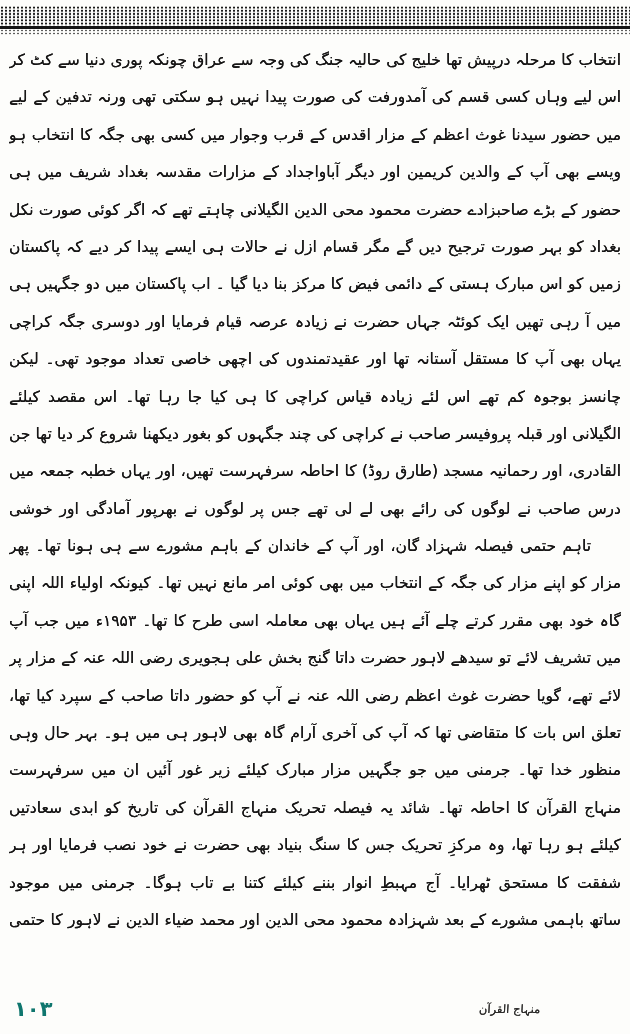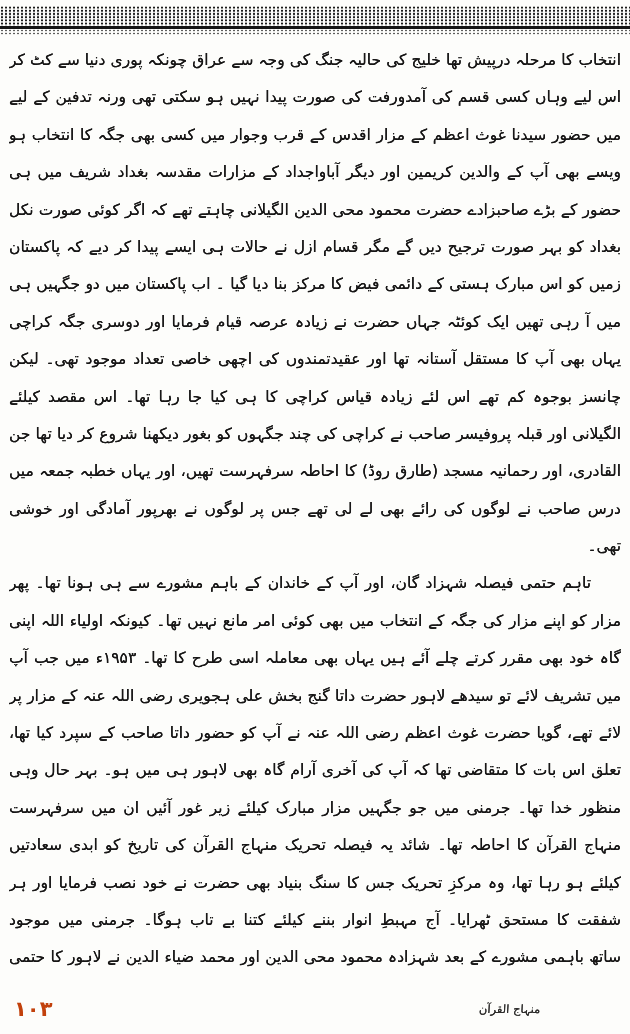--- a/index.html
+++ b/index.html
@@ -48,21 +48,21 @@
     text-shadow: 0 0 .45px currentColor; 
   }
   .line.short { text-align-last: right; }
   .line.indent { padding-right: 30px; }
   
   .page-number {
     position: absolute; left: 14px; top: 997px;
     direction: ltr;
     font-size: 21px; font-weight: bold;
     letter-spacing: 1px;
-    color: #c2410c;
+    color: #0f766e;
   }
   .publisher-mark {
     position: absolute; left: 479px; top: 1002px;
     font-size: 11.5px; color: #2e2d2c;
     text-shadow: 0 0 .4px currentColor;
     transform: skewX(-3deg);
     white-space: nowrap;
   }
 </style>
 </head>
@@ -83,21 +83,20 @@
     <div class="line">ویسے بھی آپ کے والدین کریمین اور دیگر آباواجداد کے مزارات مقدسہ بغداد شریف میں ہی ہیں۔</div>
     <div class="line">حضور کے بڑے صاحبزادے حضرت محمود محی الدین الگیلانی چاہتے تھے کہ اگر کوئی صورت نکل آئے تو وہ</div>
     <div class="line">بغداد کو بہر صورت ترجیح دیں گے مگر قسام ازل نے حالات ہی ایسے پیدا کر دیے کہ پاکستان کی سر</div>
     <div class="line">زمیں کو اس مبارک ہستی کے دائمی فیض کا مرکز بنا دیا گیا ۔ اب پاکستان میں دو جگہیں ہی لامحالہ ذہن</div>
     <div class="line">میں آ رہی تھیں ایک کوئٹہ جہاں حضرت نے زیادہ عرصہ قیام فرمایا اور دوسری جگہ کراچی تھی کیونکہ</div>
     <div class="line">یہاں بھی آپ کا مستقل آستانہ تھا اور عقیدتمندوں کی اچھی خاصی تعداد موجود تھی۔ لیکن کوئٹہ کے</div>
     <div class="line">چانسز بوجوہ کم تھے اس لئے زیادہ قیاس کراچی کا ہی کیا جا رہا تھا۔ اس مقصد کیلئے شہزادہ عبدالقادر</div>
     <div class="line">الگیلانی اور قبلہ پروفیسر صاحب نے کراچی کی چند جگہوں کو بغور دیکھنا شروع کر دیا تھا جن میں مرکز</div>
     <div class="line">القادری، اور رحمانیہ مسجد (طارق روڈ) کا احاطہ سرفہرست تھیں، اور یہاں خطبہ جمعہ میں مولانا اصغر</div>
     <div class="line">درس صاحب نے لوگوں کی رائے بھی لے لی تھے جس پر لوگوں نے بھرپور آمادگی اور خوشی ظاہر کردی</div>
-    <div class="line short">تھی۔</div>
     <div class="line indent">تاہم حتمی فیصلہ شہزاد گان، اور آپ کے خاندان کے باہم مشورے سے ہی ہونا تھا۔ پھر صاحب</div>
     <div class="line">مزار کو اپنے مزار کی جگہ کے انتخاب میں بھی کوئی امر مانع نہیں تھا۔ کیونکہ اولیاء اللہ اپنی آخری آرام</div>
     <div class="line">گاہ خود بھی مقرر کرتے چلے آئے ہیں یہاں بھی معاملہ اسی طرح کا تھا۔ ۱۹۵۳ء میں جب آپ بغداد سے برصغیر</div>
     <div class="line">میں تشریف لائے تو سیدھے لاہور حضرت داتا گنج بخش علی ہجویری رضی اللہ عنہ کے مزار پر تشریف</div>
     <div class="line">لائے تھے، گویا حضرت غوث اعظم رضی اللہ عنہ نے آپ کو حضور داتا صاحب کے سپرد کیا تھا، اور یہ</div>
     <div class="line">تعلق اس بات کا متقاضی تھا کہ آپ کی آخری آرام گاہ بھی لاہور ہی میں ہو۔ بہر حال وہی ہوا جو</div>
     <div class="line">منظور خدا تھا۔ جرمنی میں جو جگہیں مزار مبارک کیلئے زیر غور آئیں ان میں سرفہرست لاہور ادارہ</div>
     <div class="line">منہاج القرآن کا احاطہ تھا۔ شائد یہ فیصلہ تحریک منہاج القرآن کی تاریخ کو ابدی سعادتیں فراہم کرنے</div>
     <div class="line">کیلئے ہو رہا تھا، وہ مرکزِ تحریک جس کا سنگ بنیاد بھی حضرت نے خود نصب فرمایا اور ہر مرحلہ پر خصوصی</div>
     <div class="line">شفقت کا مستحق ٹھرایا۔ آج مہبطِ انوار بننے کیلئے کتنا بے تاب ہوگا۔ جرمنی میں موجود ساتھیوں کے</div>

